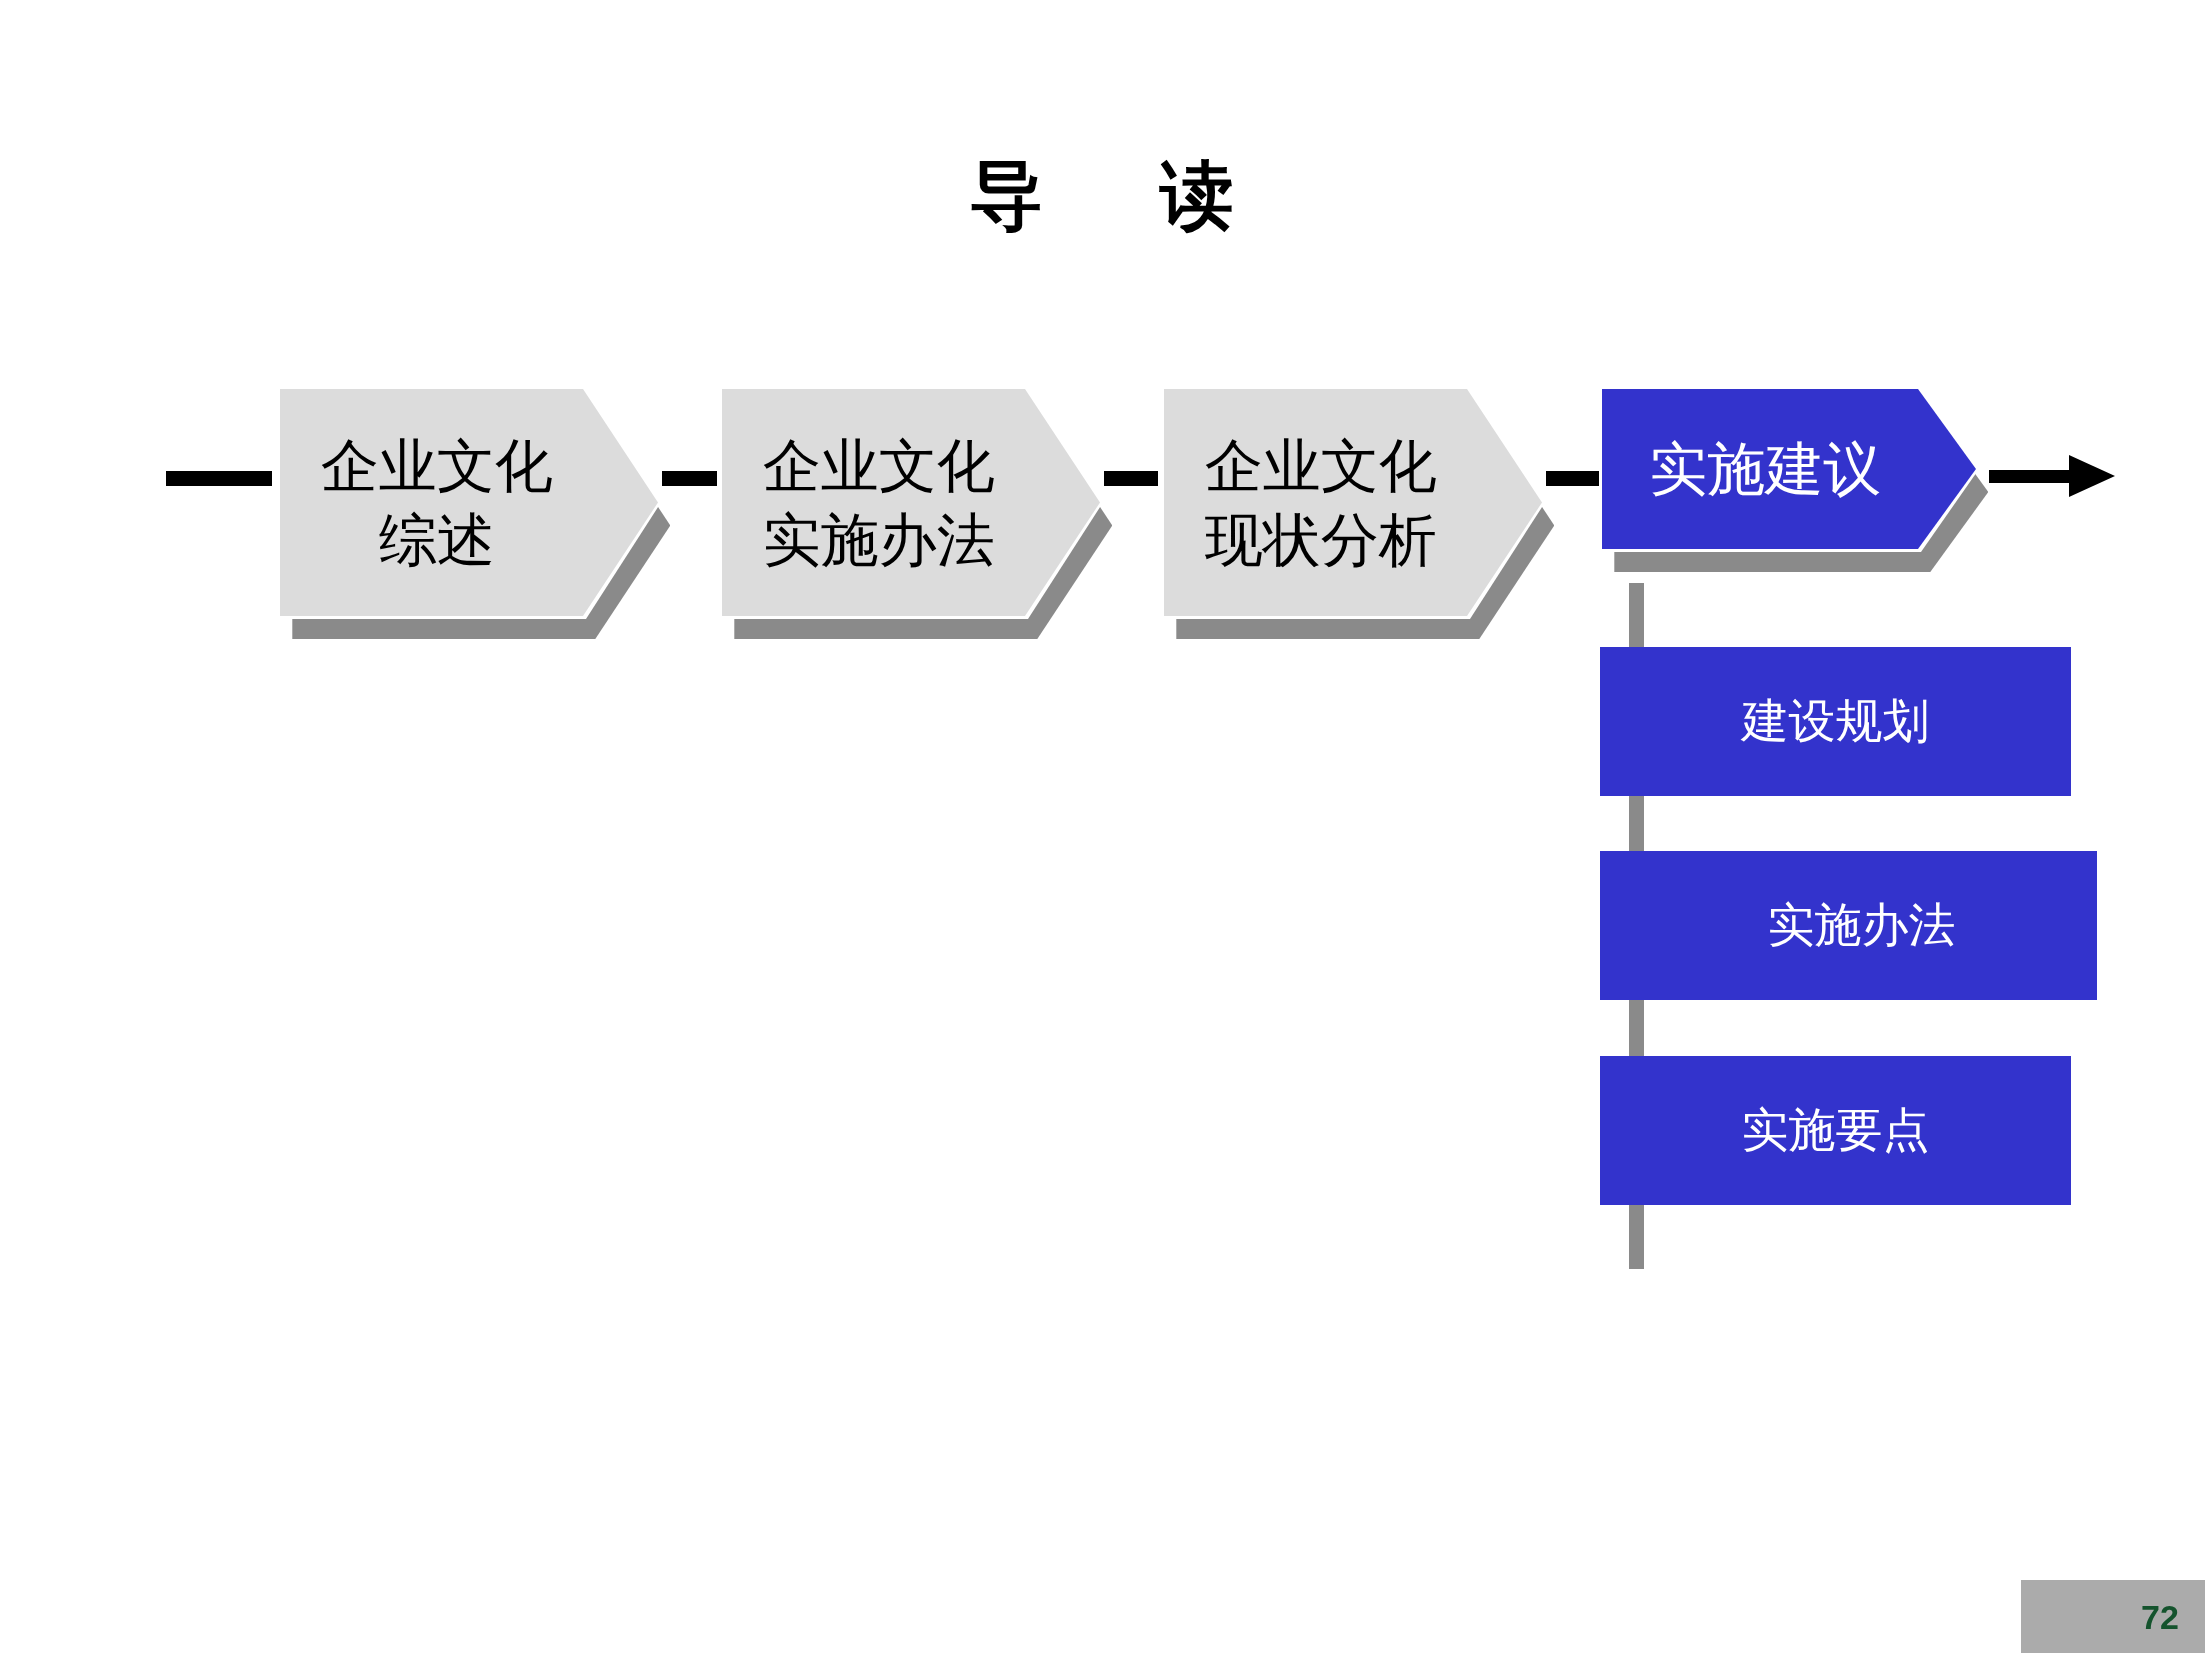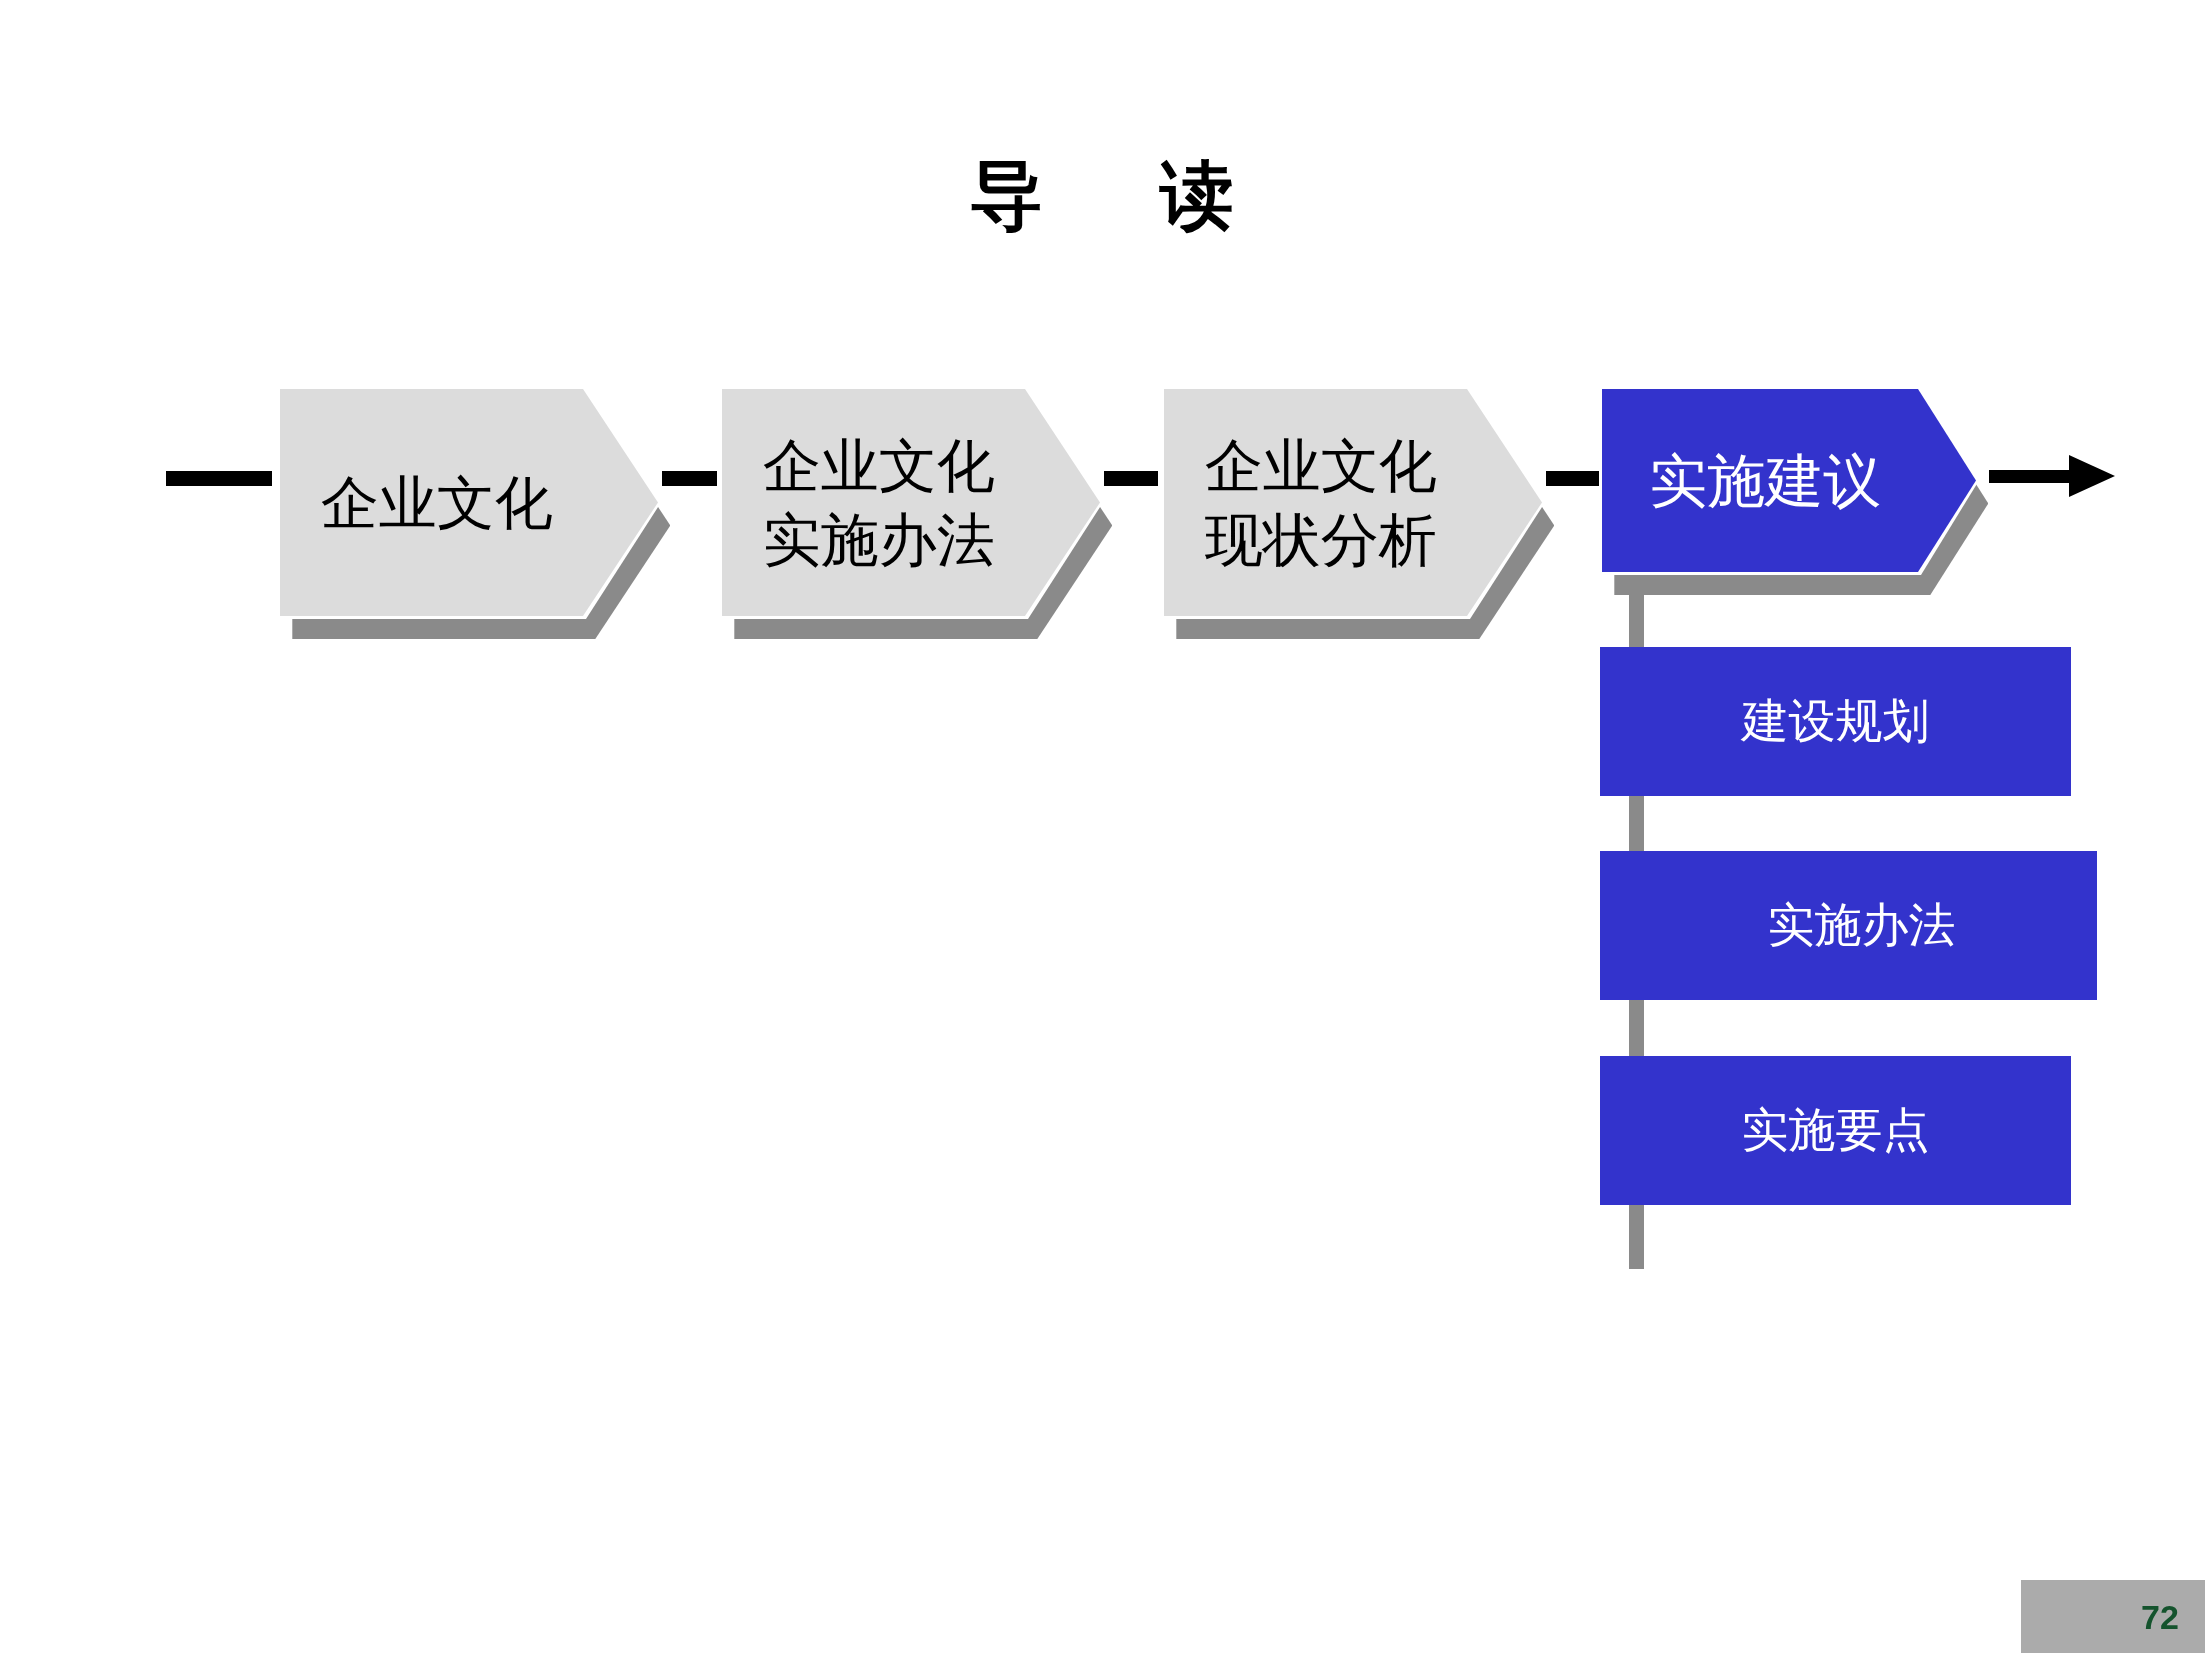--- a/index.html
+++ b/index.html
@@ -32,21 +32,21 @@
     border-left:46px solid #000000;
     border-top:21.4px solid transparent;
     border-bottom:21.4px solid transparent;
   }
 
   
   .pent-group{position:absolute;width:378px;height:227px;--d:75px;}
   .pent-group.p1{left:280px;top:389px;}
   .pent-group.p2{left:722px;top:389px;}
   .pent-group.p3{left:1164px;top:389px;}
-  .pent-group.p4{left:1602px;top:389px;width:374px;height:183px;--d:58px;}
+  .pent-group.p4{left:1602px;top:389px;width:374px;height:160px;--d:58px;}
   .pent{
     position:absolute;
     clip-path:polygon(0 0, calc(100% - var(--d)) 0, 100% 50%, calc(100% - var(--d)) 100%, 0 100%);
   }
   .pent.shadow{left:12.3px;top:23px;width:100%;height:100%;background:#8a8a8a;}
   .pent.outline{left:-3.1px;top:-3.1px;width:calc(100% + 6.1px);height:calc(100% + 6.1px);background:#ffffff;}
   .pent.fill{
     left:0;top:0;width:100%;height:100%;background:#dcdcdc;
     display:flex;align-items:center;justify-content:center;
   }
@@ -92,20 +92,21 @@
   <div class="dash dash2"></div>
   <div class="dash dash3"></div>
   <div class="dash dash4"></div>
 
   <div class="pent-group p1">
     <div class="pent shadow"></div>
     <div class="pent outline"></div>
     <div class="pent fill">
       <div class="pent-label">
         <div>企业文化</div>
+        <div>综述</div>
       </div>
     </div>
   </div>
 
   <div class="pent-group p2">
     <div class="pent shadow"></div>
     <div class="pent outline"></div>
     <div class="pent fill">
       <div class="pent-label">
         <div>企业文化</div>

